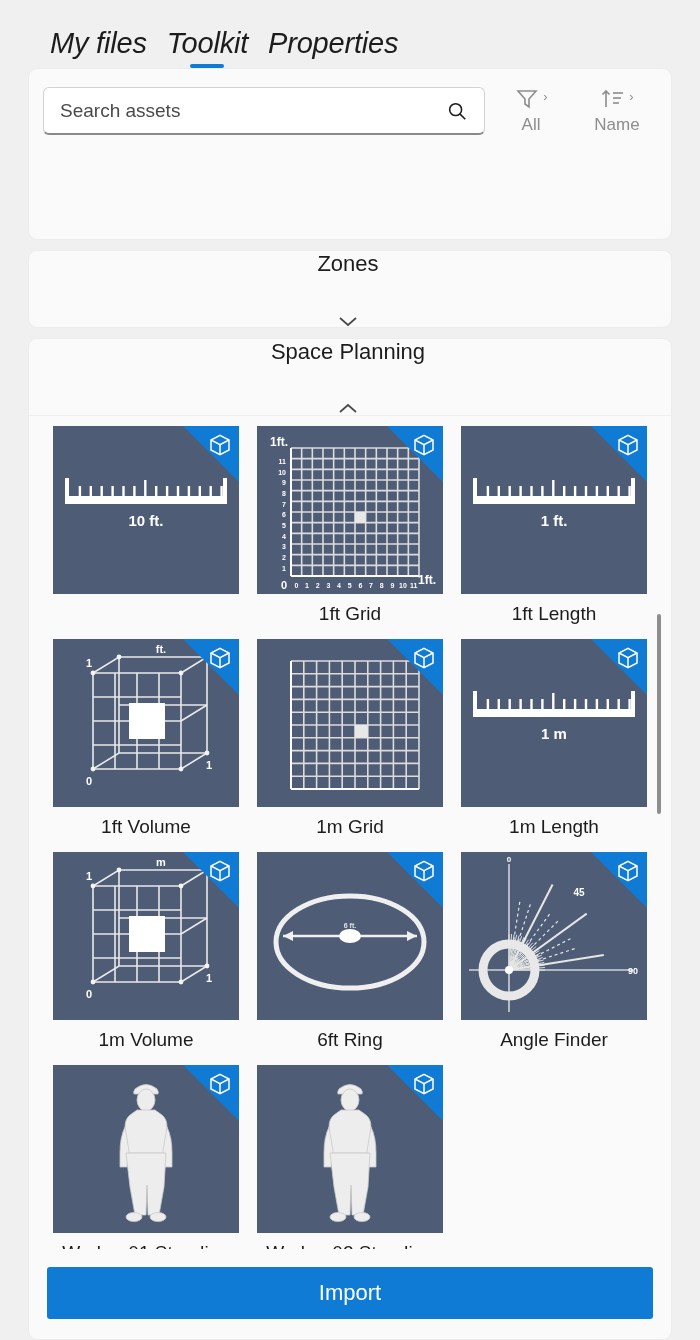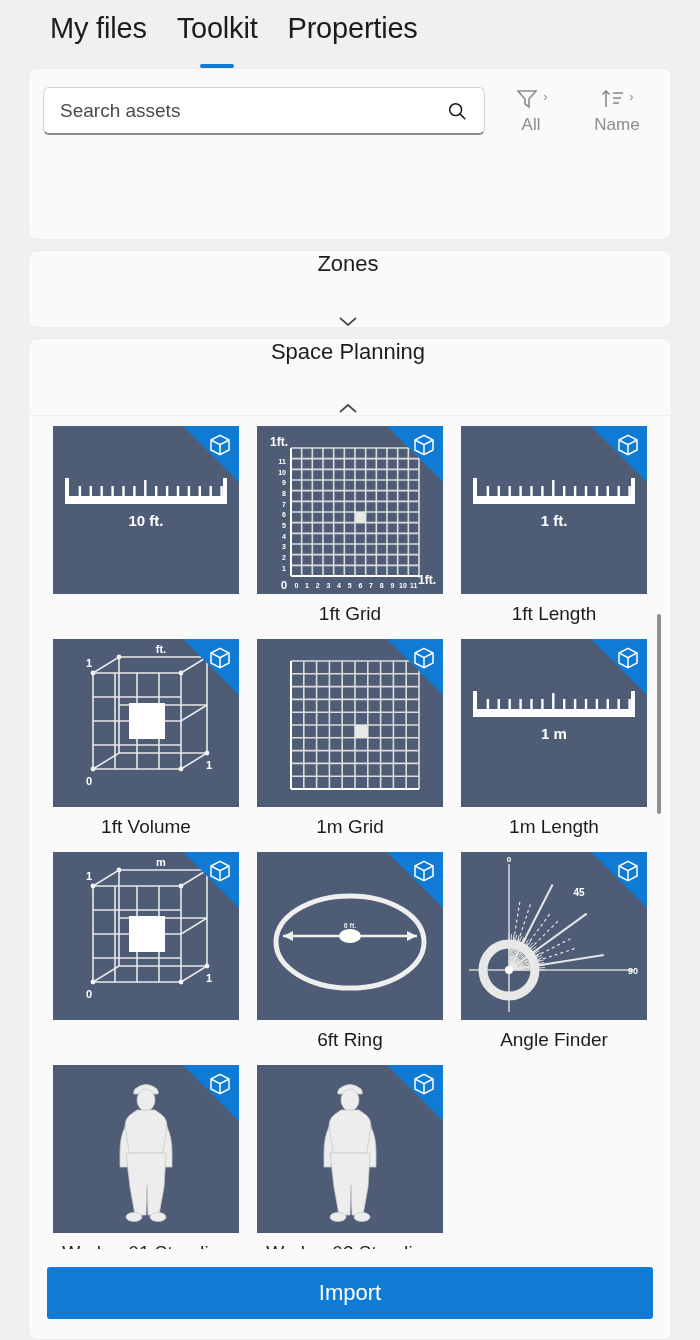--- a/index.html
+++ b/index.html
@@ -15,24 +15,26 @@
   .app {
     position: relative;
     width: 700px;
     height: 1340px;
     background: #f0f0f0;
   }
 
   
   .tabbar {
     display: flex;
-    gap: 30px;
+    align-items: flex-end;
+    gap: 20px;
     padding: 14px 0 0 50px;
     height: 68px;
     background: #f0f0f0;
+    font-style: italic;
   }
   .tab {
     position: relative;
     font-size: 29px;
     font-weight: 400;
     color: #1c1c1c;
     padding-bottom: 10px;
     letter-spacing: -0.2px;
     cursor: pointer;
     line-height: 1;
@@ -545,20 +547,21 @@
     <text x="36" y="146" fill="#fff" font-size="11" font-weight="bold" text-anchor="middle" font-family="Liberation Sans, sans-serif">0</text>
     <text x="156" y="130" fill="#fff" font-size="11" font-weight="bold" text-anchor="middle" font-family="Liberation Sans, sans-serif">1</text>
   </svg>
        <span class="corner"></span>
        <svg class="cube" viewBox="0 0 24 24" fill="none" stroke="#ffffff" stroke-width="1.5">
   <path d="M12 2.4 L21 7 V17 L12 21.6 L3 17 V7 Z"></path>
   <path d="M3 7 L12 11.6 L21 7"></path>
                 <path d="M12 11.6 V21.6"></path>
               </svg>
      </div>
+     <div class="name">1m Volume</div>
           </div>
           <div class="asset">
             <div class="thumb">
        <svg class="art" viewBox="0 0 186 168">
     <ellipse cx="93" cy="90" rx="74" ry="46" fill="none" stroke="#efefef" stroke-width="5"></ellipse>
     <line x1="26" y1="84" x2="160" y2="84" stroke="#efefef" stroke-width="2.6"></line>
     <path d="M26 84 L36 79 L36 89 Z" fill="#efefef"></path>
     <path d="M160 84 L150 79 L150 89 Z" fill="#efefef"></path>
     <ellipse cx="93" cy="84" rx="11" ry="7" fill="#fff"></ellipse>
     <text x="93" y="76" fill="#dfe3e8" font-size="7" font-weight="bold" text-anchor="middle" font-family="Liberation Sans, sans-serif">6 ft.</text>

